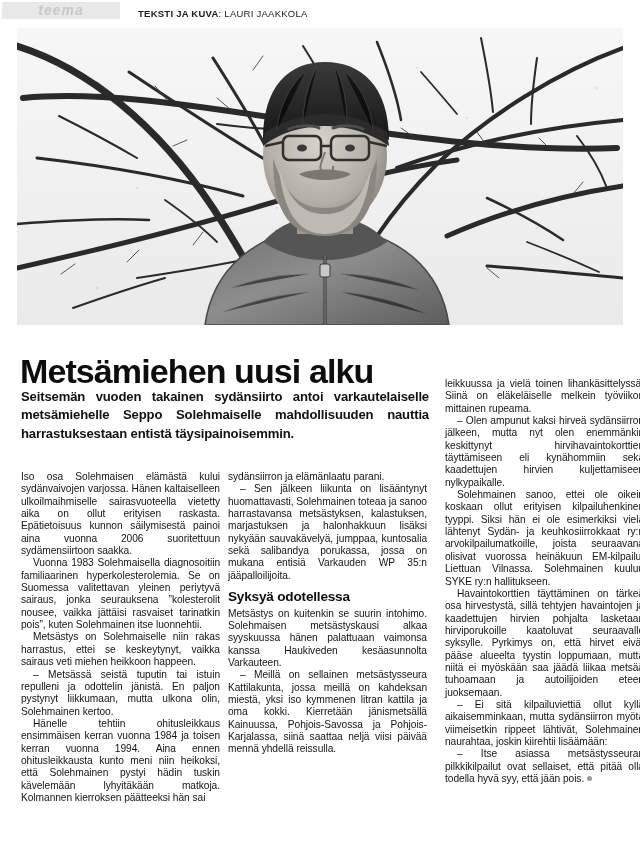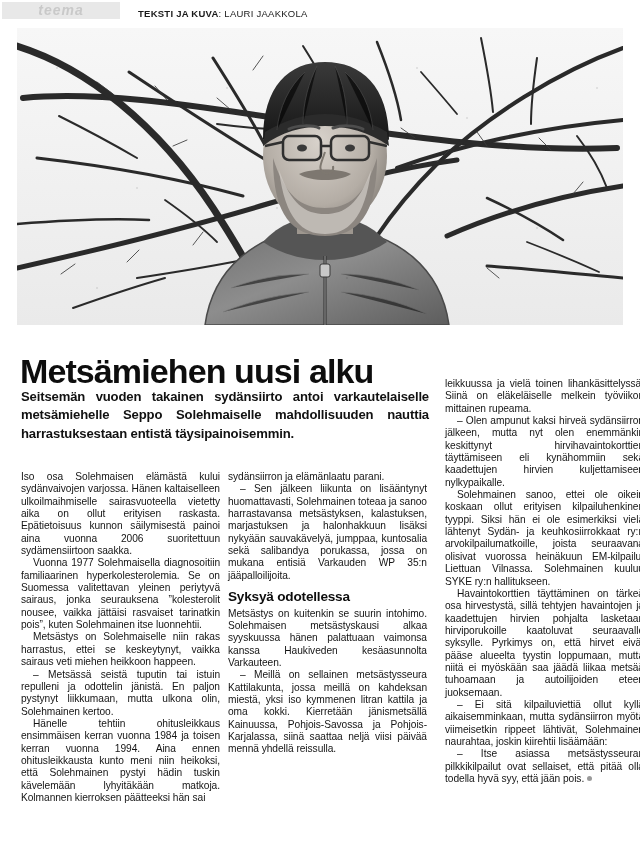--- a/index.html
+++ b/index.html
@@ -271,21 +271,21 @@
 </div>
 
 <h1 class="headline">Metsämiehen uusi alku</h1>
 
 <div class="lead">
   <span>Seitsemän vuoden takainen sydänsiirto antoi varkautelaiselle metsämiehelle </span><span class="nm">Seppo Solehmaiselle</span><span> mahdollisuuden nauttia harrastuksestaan entistä täysipainoisemmin.</span>
 </div>
 
 <div class="col col1">
   <p class="noindent">Iso osa Solehmaisen elämästä kului sydänvaivojen varjossa. Hänen kaltaiselleen ulkoilmaihmiselle sairasvuoteella vietetty aika on ollut erityisen raskasta. Epätietoisuus kunnon säilymisestä painoi aina vuonna 2006 suoritettuun sydämensiirtoon saakka.</p>
-  <p>Vuonna 1977 Solehmaisella diagnosoitiin familiaarinen hyperkolesterolemia. Se on Suomessa valitettavan yleinen periytyvä sairaus, jonka seurauksena ”kolesterolit nousee, vaikka jättäisi rasvaiset tarinatkin pois”, kuten Solehmainen itse luonnehtii.</p>
+  <p>Vuonna 1983 Solehmaisella diagnosoitiin familiaarinen hyperkolesterolemia. Se on Suomessa valitettavan yleinen periytyvä sairaus, jonka seurauksena ”kolesterolit nousee, vaikka jättäisi rasvaiset tarinatkin pois”, kuten Solehmainen itse luonnehtii.</p>
   <p>Metsästys on Solehmaiselle niin rakas harrastus, ettei se keskeytynyt, vaikka sairaus veti miehen heikkoon happeen.</p>
   <p>– Metsässä seistä tuputin tai istuin repulleni ja odottelin jänistä. En paljon pystynyt liikkumaan, mutta ulkona olin, Solehmainen kertoo.</p>
   <p>Hänelle tehtiin ohitusleikkaus ensimmäisen kerran vuonna 1984 ja toisen kerran vuonna 1994. Aina ennen ohitusleikkausta kunto meni niin heikoksi, että Solehmainen pystyi hädin tuskin kävelemään lyhyitäkään matkoja. Kolmannen kierroksen päätteeksi hän sai</p>
 </div>
 
 <div class="col col2">
   <p class="noindent">sydänsiirron ja elämänlaatu parani.</p>
   <p>– Sen jälkeen liikunta on lisääntynyt huomattavasti, Solehmainen toteaa ja sanoo harrastavansa metsästyksen, kalastuksen, marjastuksen ja halonhakkuun lisäksi nykyään sauvakävelyä, jumppaa, kuntosalia sekä salibandya porukassa, jossa on mukana entisiä Varkauden WP 35:n jääpalloilijoita.</p>
   <h2 class="subhead">Syksyä odotellessa</h2>
   <p class="noindent">Metsästys on kuitenkin se suurin intohimo. Solehmaisen metsästyskausi alkaa syyskuussa hänen palattuaan vaimonsa kanssa Haukiveden kesäasunnolta Varkauteen.</p>

